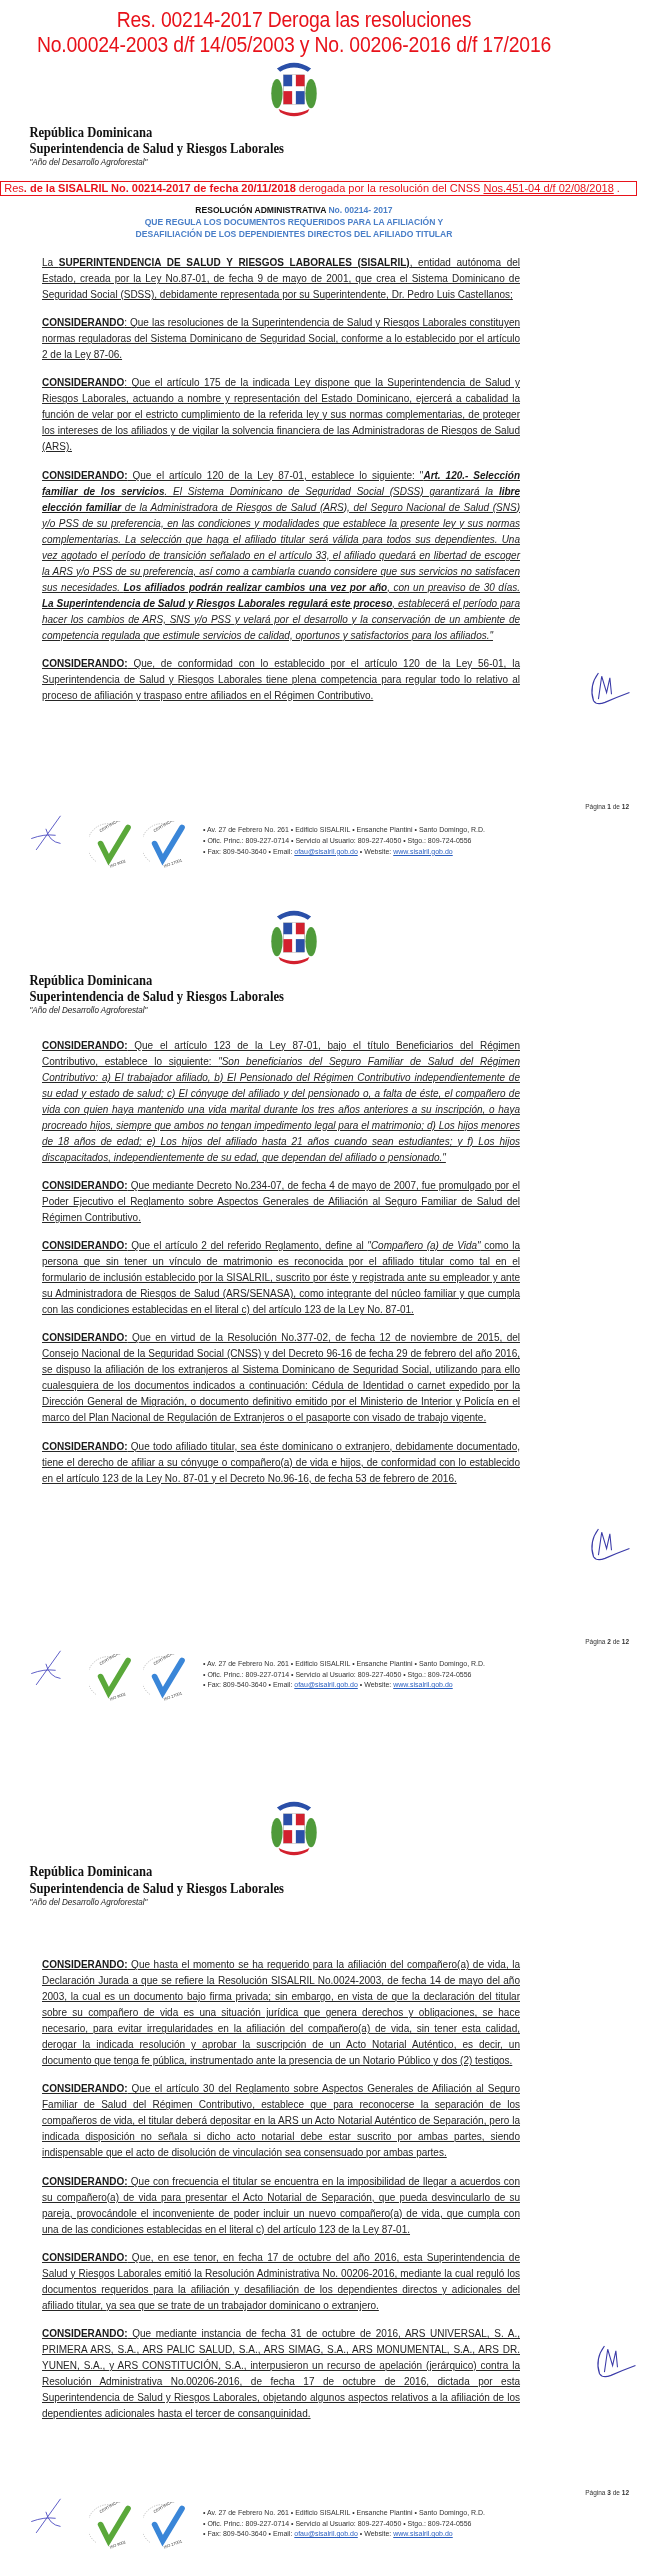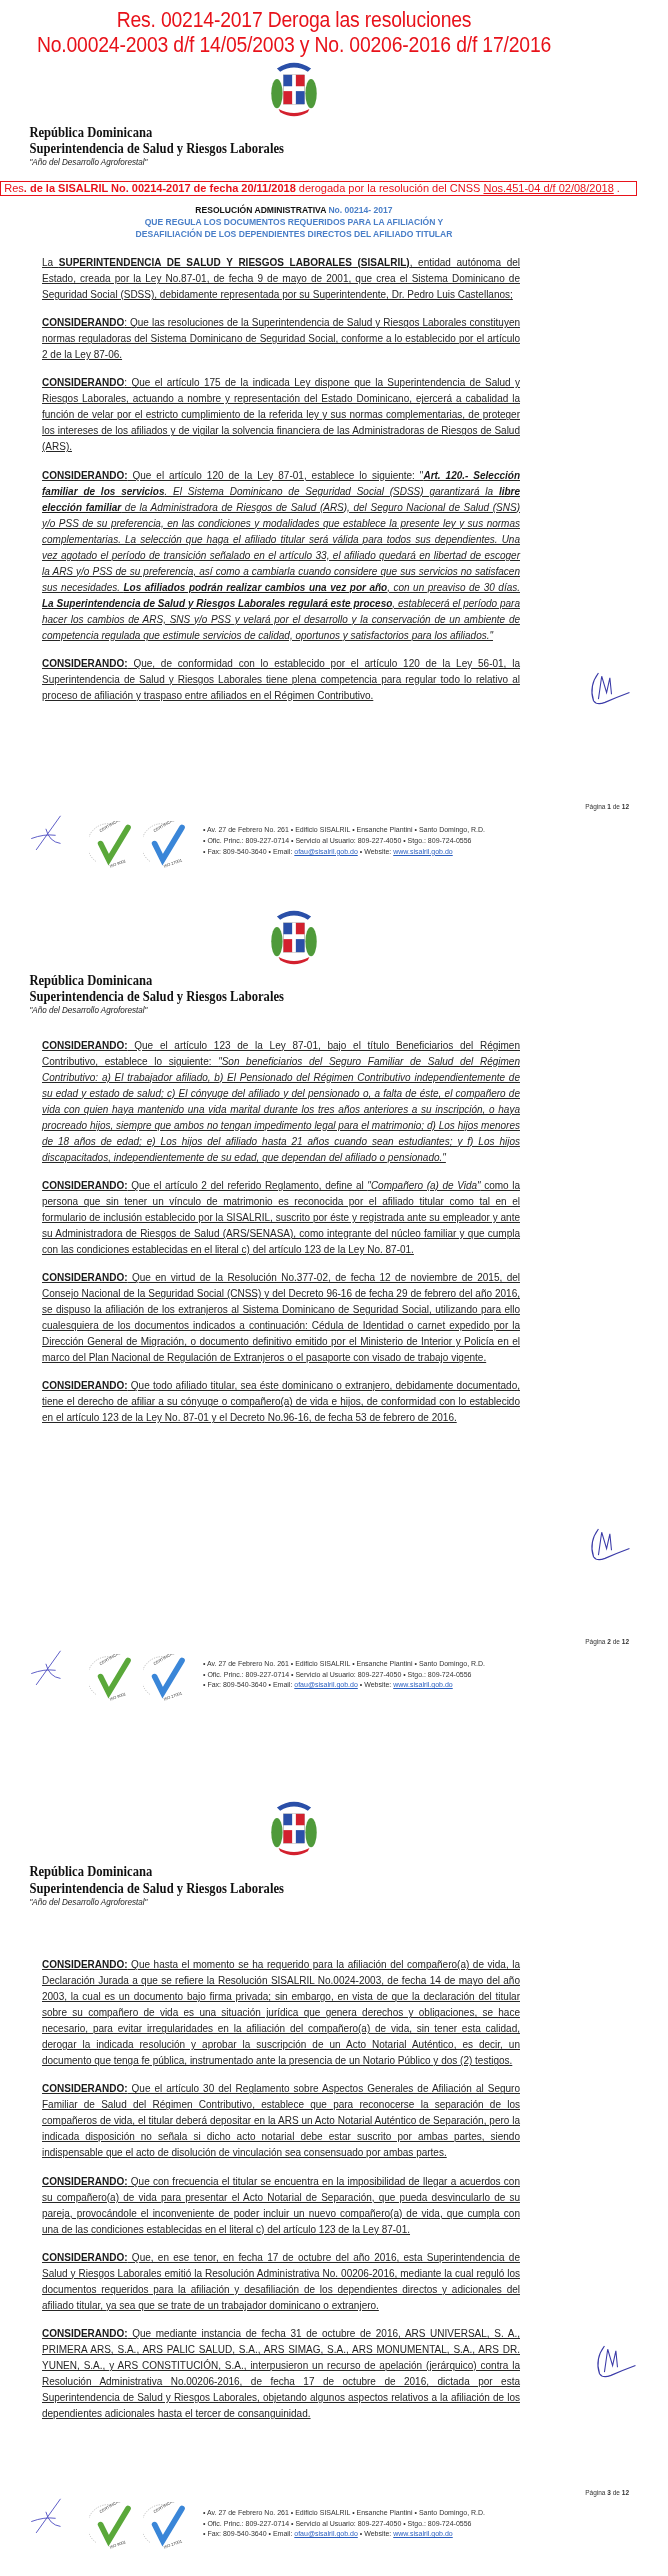--- a/index.html
+++ b/index.html
@@ -118,20 +118,21 @@
       <rect x="31" y="22" width="4" height="36" fill="#fff"></rect>
       <path d="M14 64 Q33 74 52 64 L50 68 Q33 78 16 68 Z" fill="#d3202e"></path>
     </svg>
     <div class="rd" style="margin-top:3.3px;">República Dominicana</div>
     <div class="sup">Superintendencia de Salud y Riesgos Laborales</div>
     <div class="motto">"Año del Desarrollo Agroforestal"</div>
   </div>
 
   <div class="body" style="margin-top:21px;">
     <p><b>CONSIDERANDO:</b><span> Que el artículo 123 de la Ley 87-01, bajo el título Beneficiarios del Régimen Contributivo, establece lo siguiente: </span><i>"Son beneficiarios del Seguro Familiar de Salud del Régimen Contributivo: a) El trabajador afiliado, b) El Pensionado del Régimen Contributivo independientemente de su edad y estado de salud; c) El cónyuge del afiliado y del pensionado o, a falta de éste, el compañero de vida con quien haya mantenido una vida marital durante los tres años anteriores a su inscripción, o haya procreado hijos, siempre que ambos no tengan impedimento legal para el matrimonio; d) Los hijos menores de 18 años de edad; e) Los hijos del afiliado hasta 21 años cuando sean estudiantes; y f) Los hijos discapacitados, independientemente de su edad, que dependan del afiliado o pensionado."</i></p>
+    <p><b>CONSIDERANDO:</b><span> Que mediante Decreto No.234-07, de fecha 4 de mayo de 2007, fue promulgado por el Poder Ejecutivo el Reglamento sobre Aspectos Generales de Afiliación al Seguro Familiar de Salud del Régimen Contributivo.</span></p>
     <p><b>CONSIDERANDO:</b><span> Que el artículo 2 del referido Reglamento, define al </span><i>"Compañero (a) de Vida"</i><span> como la persona que sin tener un vínculo de matrimonio es reconocida por el afiliado titular como tal en el formulario de inclusión establecido por la SISALRIL, suscrito por éste y registrada ante su empleador y ante su Administradora de Riesgos de Salud (ARS/SENASA), como integrante del núcleo familiar y que cumpla con las condiciones establecidas en el literal c) del artículo 123 de la Ley No. 87-01.</span></p>
     <p><b>CONSIDERANDO:</b><span> Que en virtud de la Resolución No.377-02, de fecha 12 de noviembre de 2015, del Consejo Nacional de la Seguridad Social (CNSS) y del Decreto 96-16 de fecha 29 de febrero del año 2016, se dispuso la afiliación de los extranjeros al Sistema Dominicano de Seguridad Social, utilizando para ello cualesquiera de los documentos indicados a continuación: Cédula de Identidad o carnet expedido por la Dirección General de Migración, o documento definitivo emitido por el Ministerio de Interior y Policía en el marco del Plan Nacional de Regulación de Extranjeros o el pasaporte con visado de trabajo vigente.</span></p>
     <p><b>CONSIDERANDO:</b><span> Que todo afiliado titular, sea éste dominicano o extranjero, debidamente documentado, tiene el derecho de afiliar a su cónyuge o compañero(a) de vida e hijos, de conformidad con lo establecido en el artículo 123 de la Ley No. 87-01 y el Decreto No.96-16, de fecha 53 de febrero de 2016.</span></p>
   </div>
 
   <svg class="sig" style="left:587px; top:626px;" width="49" height="41" viewBox="0 0 60 50">
     <path d="M14 6 Q2 22 8 40 Q12 46 22 42 Q36 36 52 30" fill="none" stroke="#3a3aa8" stroke-width="1.4"></path>
     <path d="M14 38 L18 10 L24 30 L28 12 L30 32" fill="none" stroke="#3a3aa8" stroke-width="1.3"></path>
   </svg>
 

